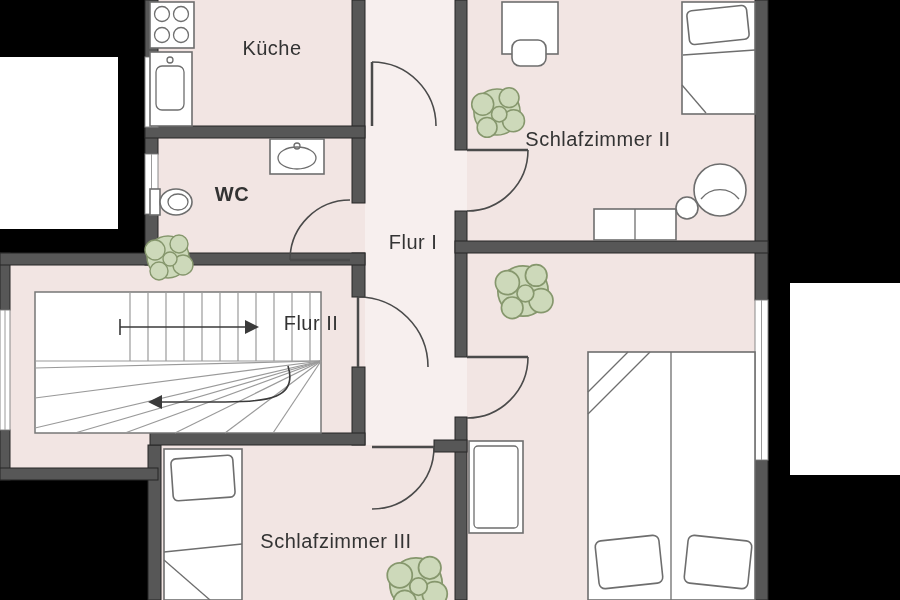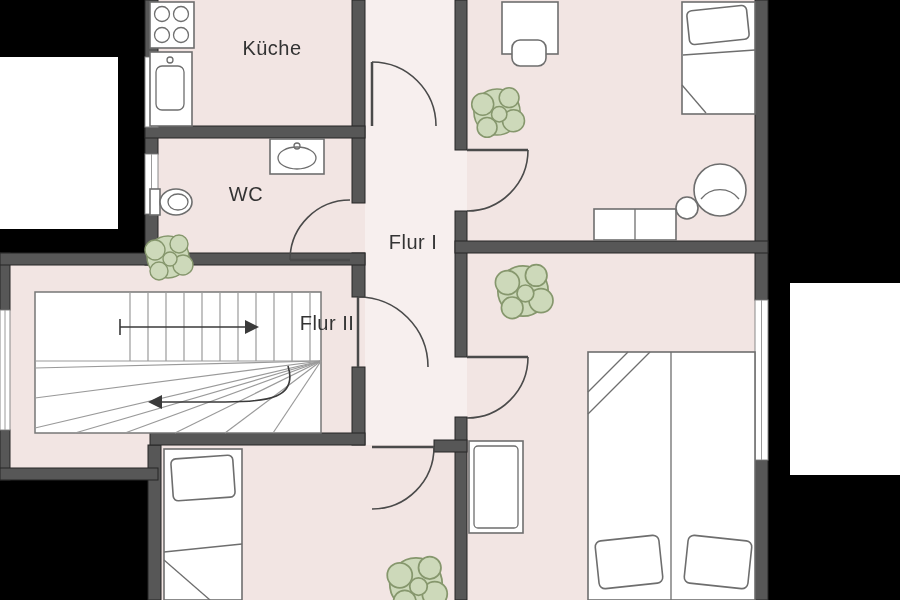--- a/index.html
+++ b/index.html
@@ -229,16 +229,18 @@
         <rect class="furn" x="164" y="449" width="78" height="151"></rect>
         <rect class="furn" x="172" y="457" width="62" height="42" rx="5" transform="rotate(-4 203 478)"></rect>
         <line class="furn-line" x1="164" y1="552" x2="242" y2="544"></line>
         <line class="furn-line" x1="164" y1="560" x2="210" y2="600"></line>
       </g>
       <use href="#plant-shape" class="plant" transform="translate(416,584) scale(1.25)"></use>
     </g>
   </svg>
 
   <div class="label" style="left:272px;top:48px;">Küche</div>
-  <div class="label" style="left:246px;top:194px;">WC</div>
+  <div class="label" style="left:598px;top:139px;">Schlafzimmer II</div>
+  <div class="label" style="left:232px;top:194px;font-weight:bold;">WC</div>
   <div class="label" style="left:413px;top:242px;text-align:center;">Flur I</div>
-  <div class="label" style="left:311px;top:323px;margin-left:16px;">Flur II</div>
+  <div class="label" style="left:311px;top:323px;">Flur II</div>
+  <div class="label" style="left:336px;top:541px;">Schlafzimmer III</div>
 </div>
 
 </body></html>

